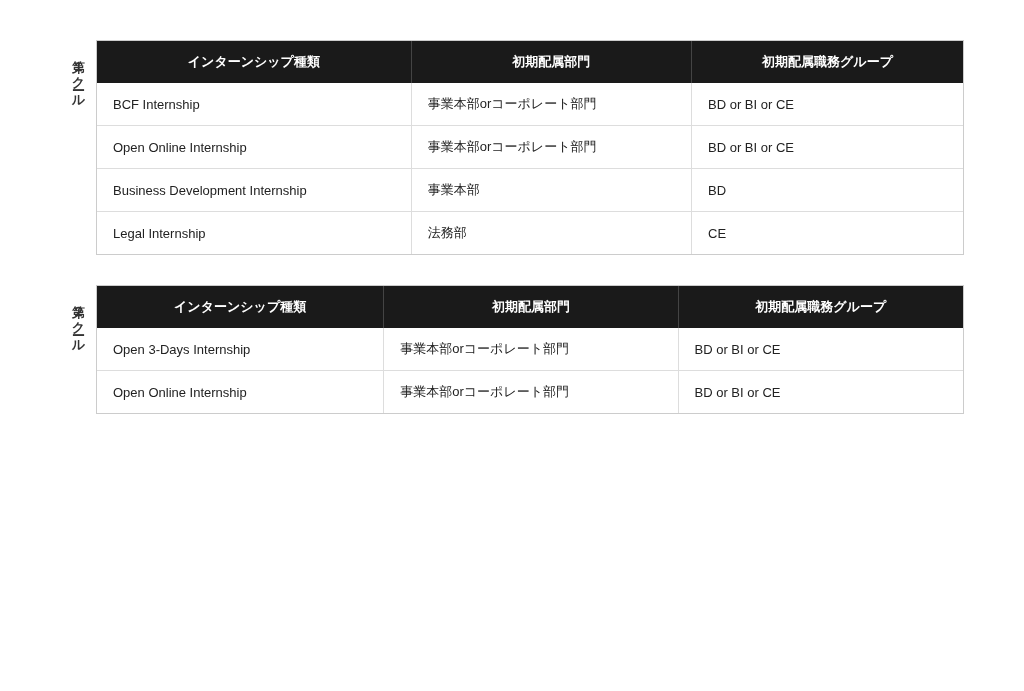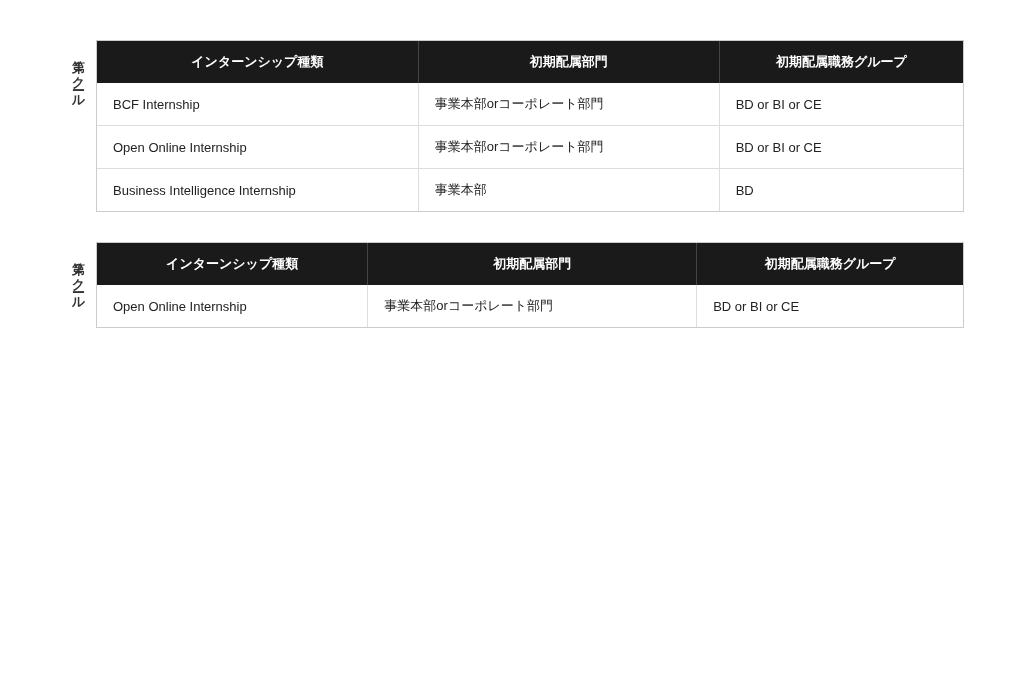--- a/index.html
+++ b/index.html
@@ -55,21 +55,21 @@
       width: 100%;
       border-collapse: collapse;
     }
 
     thead tr {
       background-color: #1a1a1a;
       color: #ffffff;
     }
 
     thead th {
-      padding: 12px 16px;
+      padding: 12px 32px;
       text-align: center;
       font-weight: bold;
       font-size: 13px;
       border-right: 1px solid #444;
     }
 
     thead th:last-child {
       border-right: none;
     }
 
@@ -117,41 +117,51 @@
               <td>BCF Internship</td>
               <td>事業本部orコーポレート部門</td>
               <td>BD or BI or CE</td>
             </tr>
             <tr>
               <td>Open Online Internship</td>
               <td>事業本部orコーポレート部門</td>
               <td>BD or BI or CE</td>
             </tr>
             <tr>
-              <td>Business Intelligence Internship</td>
+              <td>Business Development Internship</td>
               <td>事業本部</td>
               <td>BD</td>
+            </tr>
+            <tr>
+              <td>Legal Internship</td>
+              <td>法務部</td>
+              <td>CE</td>
             </tr>
           </tbody>
         </table>
       </div>
     </div>
     <div class="section">
       <div class="section-label">第２クール</div>
       <div class="table-wrapper">
         <table>
           <thead>
             <tr>
               <th>インターンシップ種類</th>
               <th>初期配属部門</th>
               <th>初期配属職務グループ</th>
             </tr>
           </thead>
           <tbody>
             <tr>
+              <td>Open 3-Days Internship</td>
+              <td>事業本部orコーポレート部門</td>
+              <td>BD or BI or CE</td>
+            </tr>
+            <tr>
               <td>Open Online Internship</td>
               <td>事業本部orコーポレート部門</td>
               <td>BD or BI or CE</td>
             </tr>
           </tbody>
         </table>
       </div>
     </div>
   </div>
 

